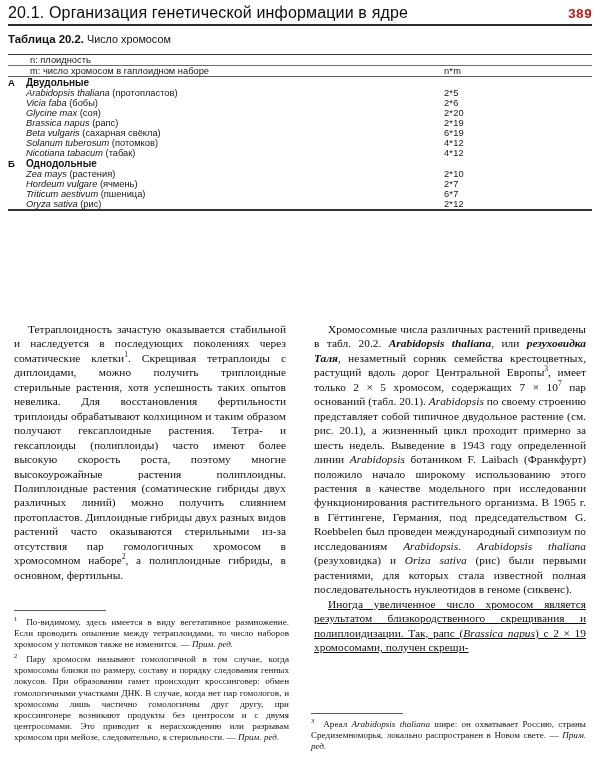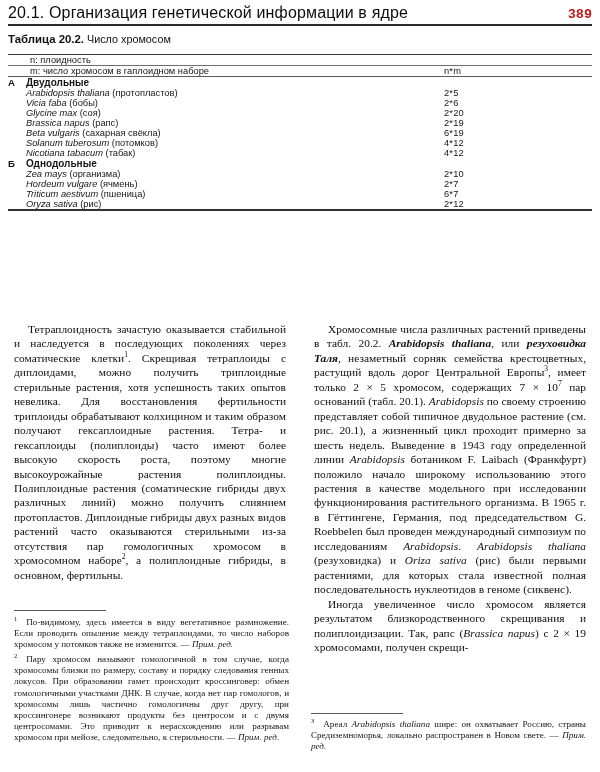--- a/index.html
+++ b/index.html
@@ -119,21 +119,21 @@
     margin: 0;
     font-family: "Liberation Serif", serif;
     font-size: 11.4px;
     line-height: 14.45px;
     text-align: justify;
     text-indent: 14px;
     color: #101010;
     -webkit-hyphens: none;
     hyphens: none;
   }
-  .col p + p { margin-top: 0; }
+  .col p + p { margin-top: 0; text-decoration: underline; }
   .it { font-style: italic; }
   .bi { font-style: italic; font-weight: bold; }
   sup { font-size: 0.66em; vertical-align: super; line-height: 0; }
 
   
   .fn-block { position: absolute; }
   .fn-left  { left: 14px; top: 610px; width: 275px; }
   .fn-right { left: 311px; top: 713px; width: 275px; }
   .fn-rule {
     width: 92px;
@@ -254,21 +254,21 @@
           <td class="sp-name"><span class="latin">Nicotiana tabacum</span><span> (табак)</span></td>
           <td class="val">4*12</td>
         </tr>
         <tr class="r-group">
           <td class="letter">Б</td>
           <td class="group-name">Однодольные</td>
           <td class="val"></td>
         </tr>
         <tr class="r-item">
           <td></td>
-          <td class="sp-name"><span class="latin">Zea mays</span><span> (организма)</span></td>
+          <td class="sp-name"><span class="latin">Zea mays</span><span> (растения)</span></td>
           <td class="val">2*10</td>
         </tr>
         <tr class="r-item">
           <td></td>
           <td class="sp-name"><span class="latin">Hordeum vulgare</span><span> (ячмень)</span></td>
           <td class="val">2*7</td>
         </tr>
         <tr class="r-item">
           <td></td>
           <td class="sp-name"><span class="latin">Triticum aestivum</span><span> (пшеница)</span></td>

